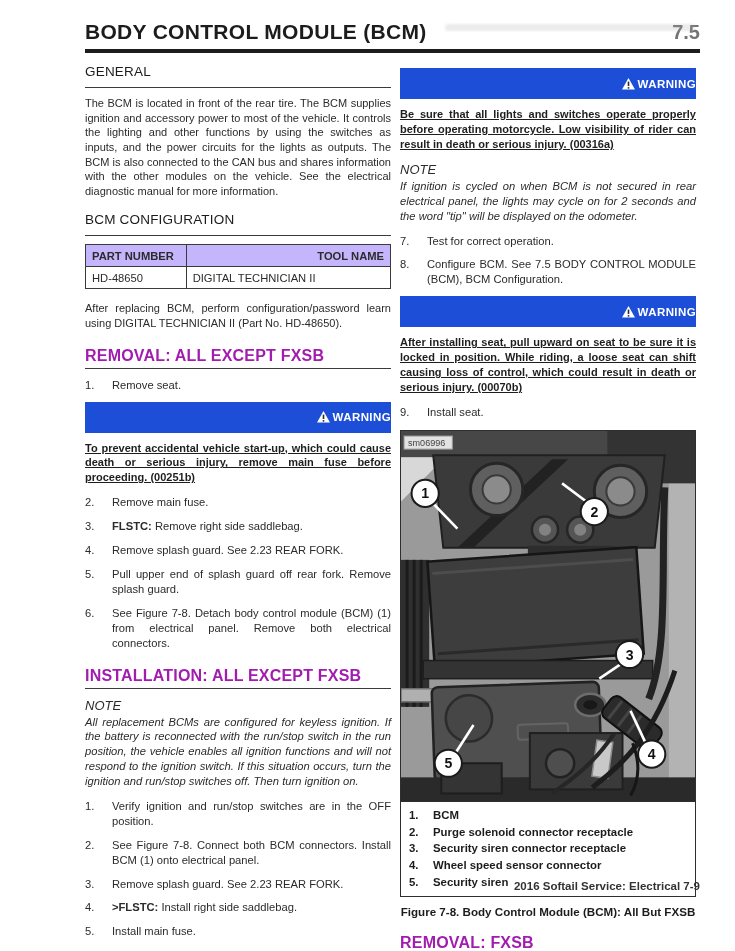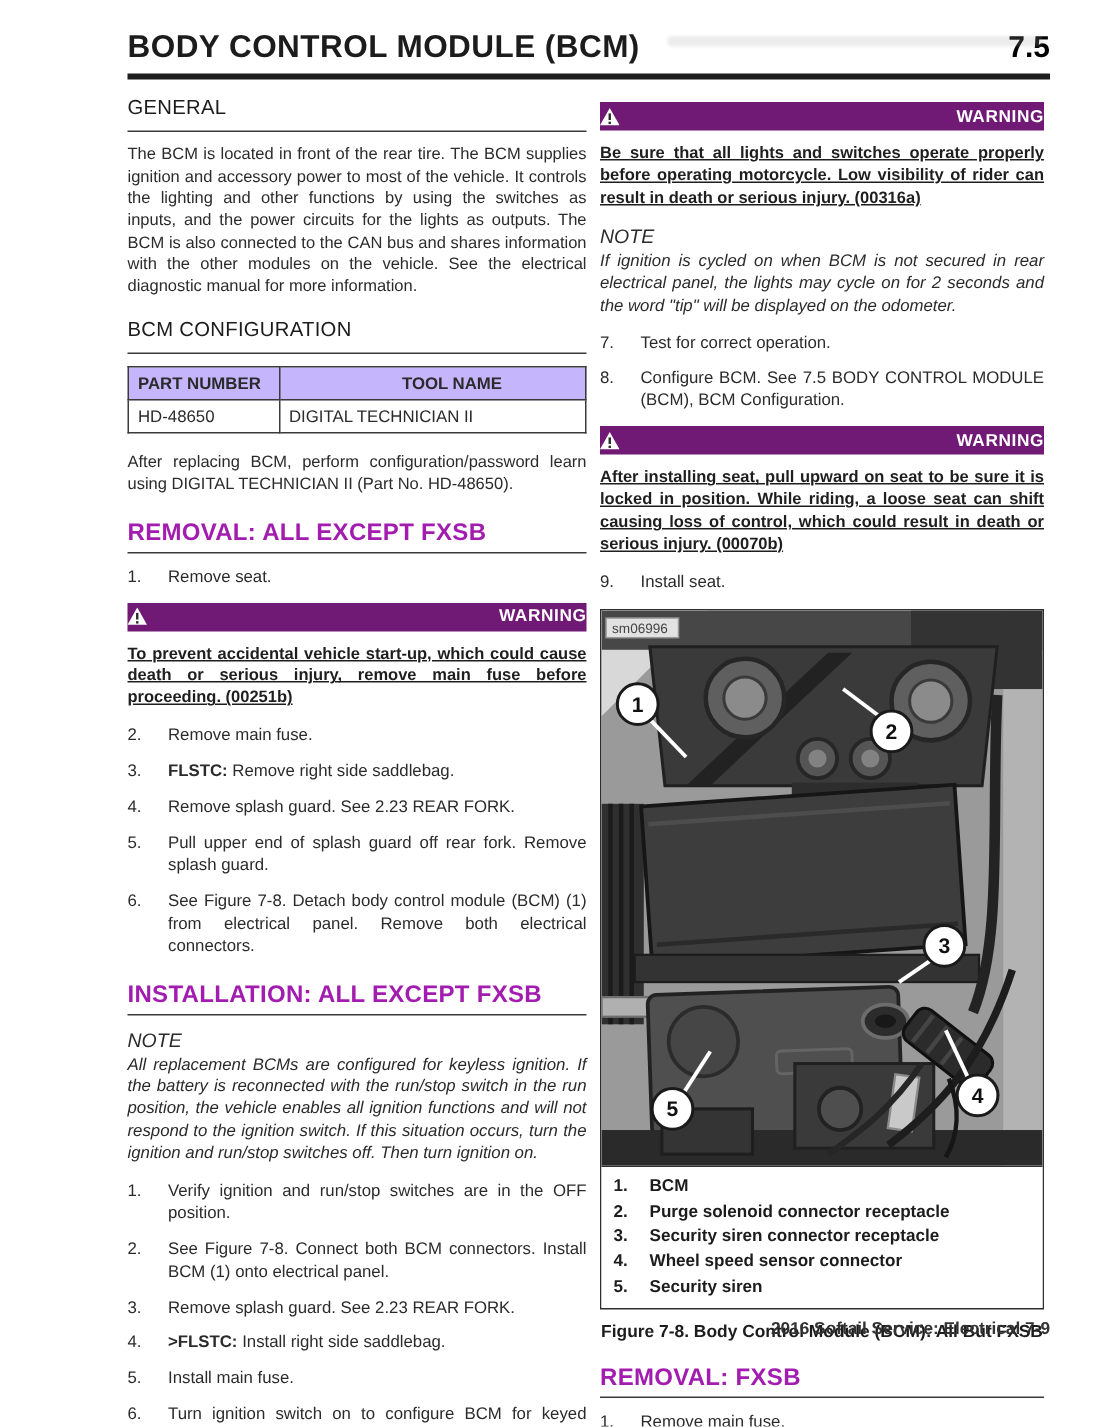--- a/index.html
+++ b/index.html
@@ -6,50 +6,50 @@
   body{
     width:735px;height:951px;position:relative;overflow:hidden;
     background:#ffffff;color:#2b2b2b;
     font-family:"Liberation Sans","DejaVu Sans",sans-serif;
     -webkit-font-smoothing:antialiased;
   }
   
   .hdr{position:absolute;left:85px;top:20px;width:615px;}
   .hdr-row{display:flex;align-items:flex-end;justify-content:space-between;text-align:center;}
   .page-title{font-size:21px;font-weight:bold;letter-spacing:.3px;color:#1c1c1c;}
-  .page-sec{font-size:20px;font-weight:bold;color:#000000;}
+  .page-sec{font-size:20px;font-weight:bold;color:#737373;}
   .hdr-rule{margin-top:5px;height:4px;background:#1d1d1d;}
   .ghost{position:absolute;left:360px;top:4px;width:250px;height:7px;
     background:#aaa;opacity:.22;border-radius:3px;filter:blur(1px);}
   
   .col-l{position:absolute;left:85px;top:62px;width:306px;}
   .col-r{position:absolute;left:400px;top:62px;width:296px;}
   
   .h-sub{font-size:13.5px;font-weight:normal;color:#1c1c1c;letter-spacing:.2px;
     border-bottom:1.5px solid #3a3a3a;padding-bottom:8px;margin:14px 0 8px 0;}
   .h-main{font-size:16px;font-weight:bold;color:#a21caf;letter-spacing:.2px;
     border-bottom:1.5px solid #3a3a3a;padding-bottom:3px;margin:16px 0 9px 0;}
   .h-first{margin-top:2px;}
   .body-p{font-size:11px;line-height:1.33;text-align:justify;margin:0 0 10px 0;}
   .note-h{font-size:13px;font-style:italic;text-align:left;margin:6px 0 2px 0;}
   .note-p{font-size:11.2px;font-style:italic;line-height:1.33;text-align:justify;margin:0 0 10px 0;}
   .step{display:flex;font-size:11.2px;line-height:1.33;margin:0 0 9px 0;}
   .step .num{flex:none;width:27px;}
   .step .txt{flex:1;text-align:justify;}
   .step .txt b{font-weight:bold;}
   
-  .warn-bar{height:19px;background:#701a75;display:flex;align-items:center;
-    justify-content:space-between;gap:3px;margin:4px 0 8px 0;}
+  .warn-bar{height:31px;background:#1d4ed8;display:flex;align-items:center;
+    justify-content:flex-end;gap:3px;margin:4px 0 8px 0;}
   .warn-bar .wlabel{color:#fff;font-weight:bold;font-size:11.5px;letter-spacing:.4px;}
   .warn-text{font-size:11px;font-weight:bold;line-height:1.36;text-align:justify;margin:0 0 10px 0;color:#1e1e1e;text-decoration:underline;}
   
   table.cfg{width:100%;border-collapse:collapse;font-size:11.2px;margin:2px 0 12px 0;}
   table.cfg th,table.cfg td{border:1.2px solid #3a3a3a;padding:3px 6px;height:15px;}
   table.cfg th{background:#c4b5fd;font-weight:bold;text-align:left;}
-  table.cfg th.c2{text-align:center;padding-left:32px;}
+  table.cfg th.c2{text-align:right;padding-left:32px;}
   table.cfg td{text-align:left;background:#fff;}
   col.c1{width:33%;}
   
   .fig-frame{border:1.2px solid #2e2e2e;margin-top:10px;}
   .fig-photo{display:block;width:100%;}
   .fig-legend{border-top:1.2px solid #2e2e2e;padding:5px 8px 6px 8px;background:#fff;}
   .leg-row{display:flex;font-size:11.4px;font-weight:bold;line-height:1.45;color:#1c1c1c;}
   .leg-row .num{flex:none;width:24px;}
   .fig-caption{font-size:11.6px;font-weight:bold;text-align:center;margin:8px 0 4px 0;color:#1c1c1c;}
   

